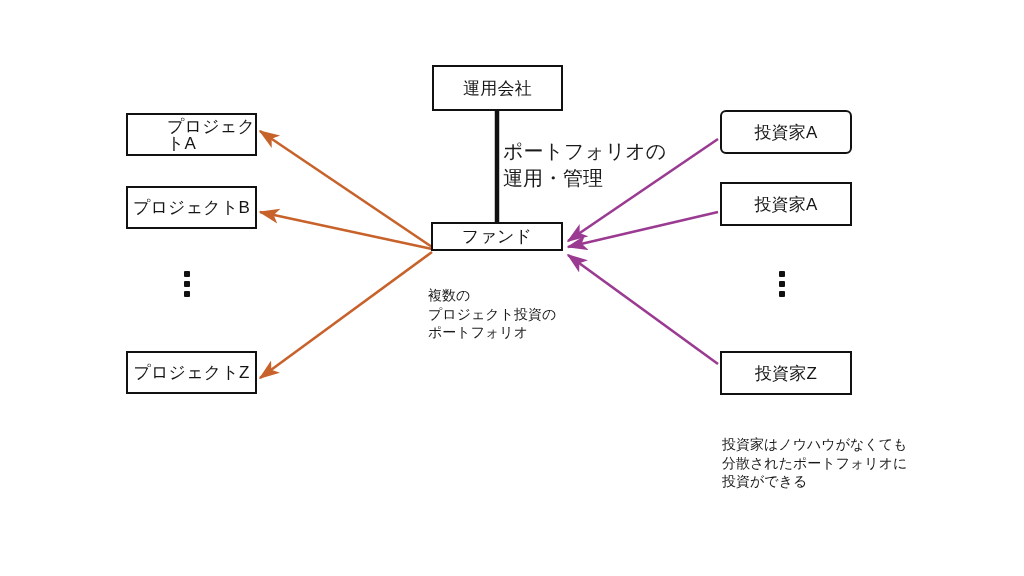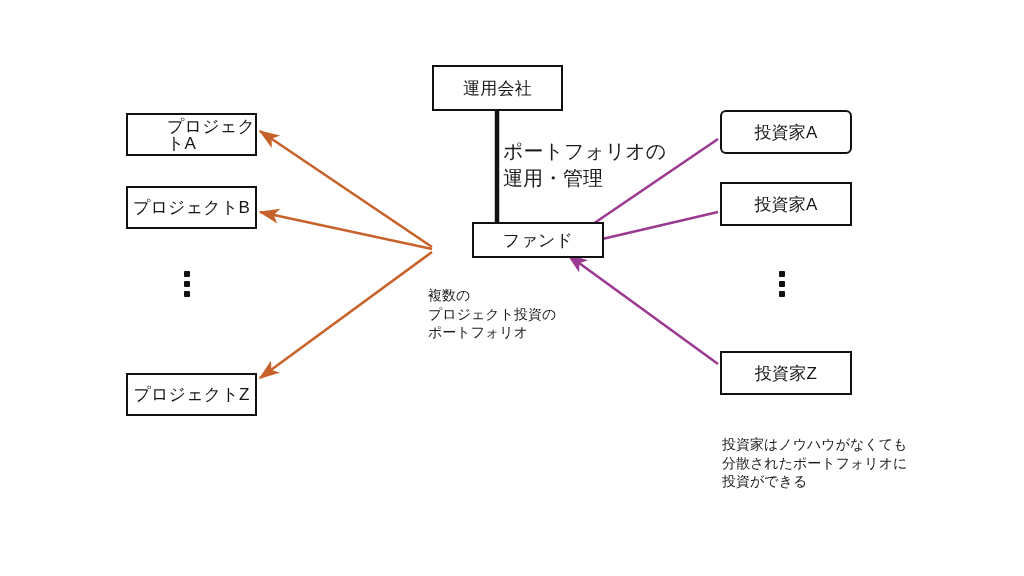--- a/index.html
+++ b/index.html
@@ -105,32 +105,32 @@
   <div class="node" style="left:126px; top:186px; width:131px; height:43px;">
     <span>プロジェクトB</span>
   </div>
 
   <div class="vdots" style="left:183px; top:271px; width:7px; height:26px;">
     <i></i>
       <i></i>
       <i></i>
   </div>
 
-  <div class="node" style="left:126px; top:351px; width:131px; height:43px;margin-top:22px;">
+  <div class="node" style="left:126px; top:351px; width:131px; height:43px;">
     <span>プロジェクトZ</span>
   </div>
 
   <div class="node" style="left:432px; top:65px; width:131px; height:46px;">
     <span>運用会社</span>
   </div>
 
   <div class="edge-label" style="left:503px; top:138px;">ポートフォリオの
 運用・管理</div>
 
-  <div class="node" style="left:431px; top:222px; width:132px; height:36px;margin-left:41px;">
+  <div class="node" style="left:431px; top:222px; width:132px; height:29px;">
     <span>ファンド</span>
   </div>
 
   <div class="caption" style="left:428px; top:286px;">複数の
 プロジェクト投資の
 ポートフォリオ</div>
 
   <div class="node" style="left:720px; top:110px; width:132px; height:44px;border-radius:6px;">
     <span>投資家A</span>
   </div>

